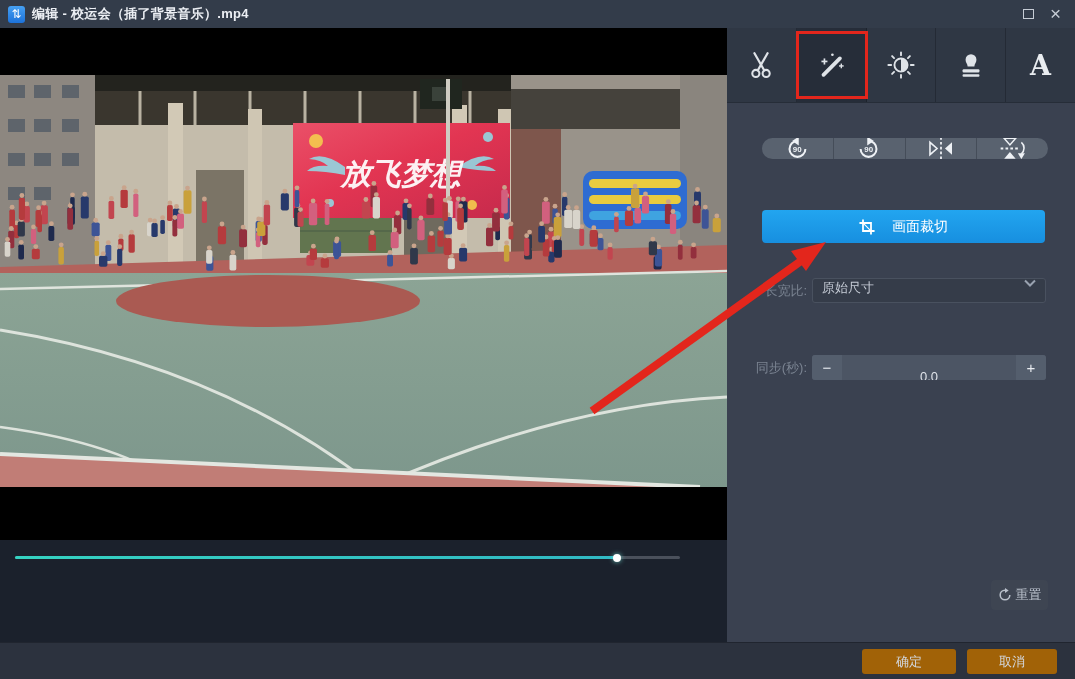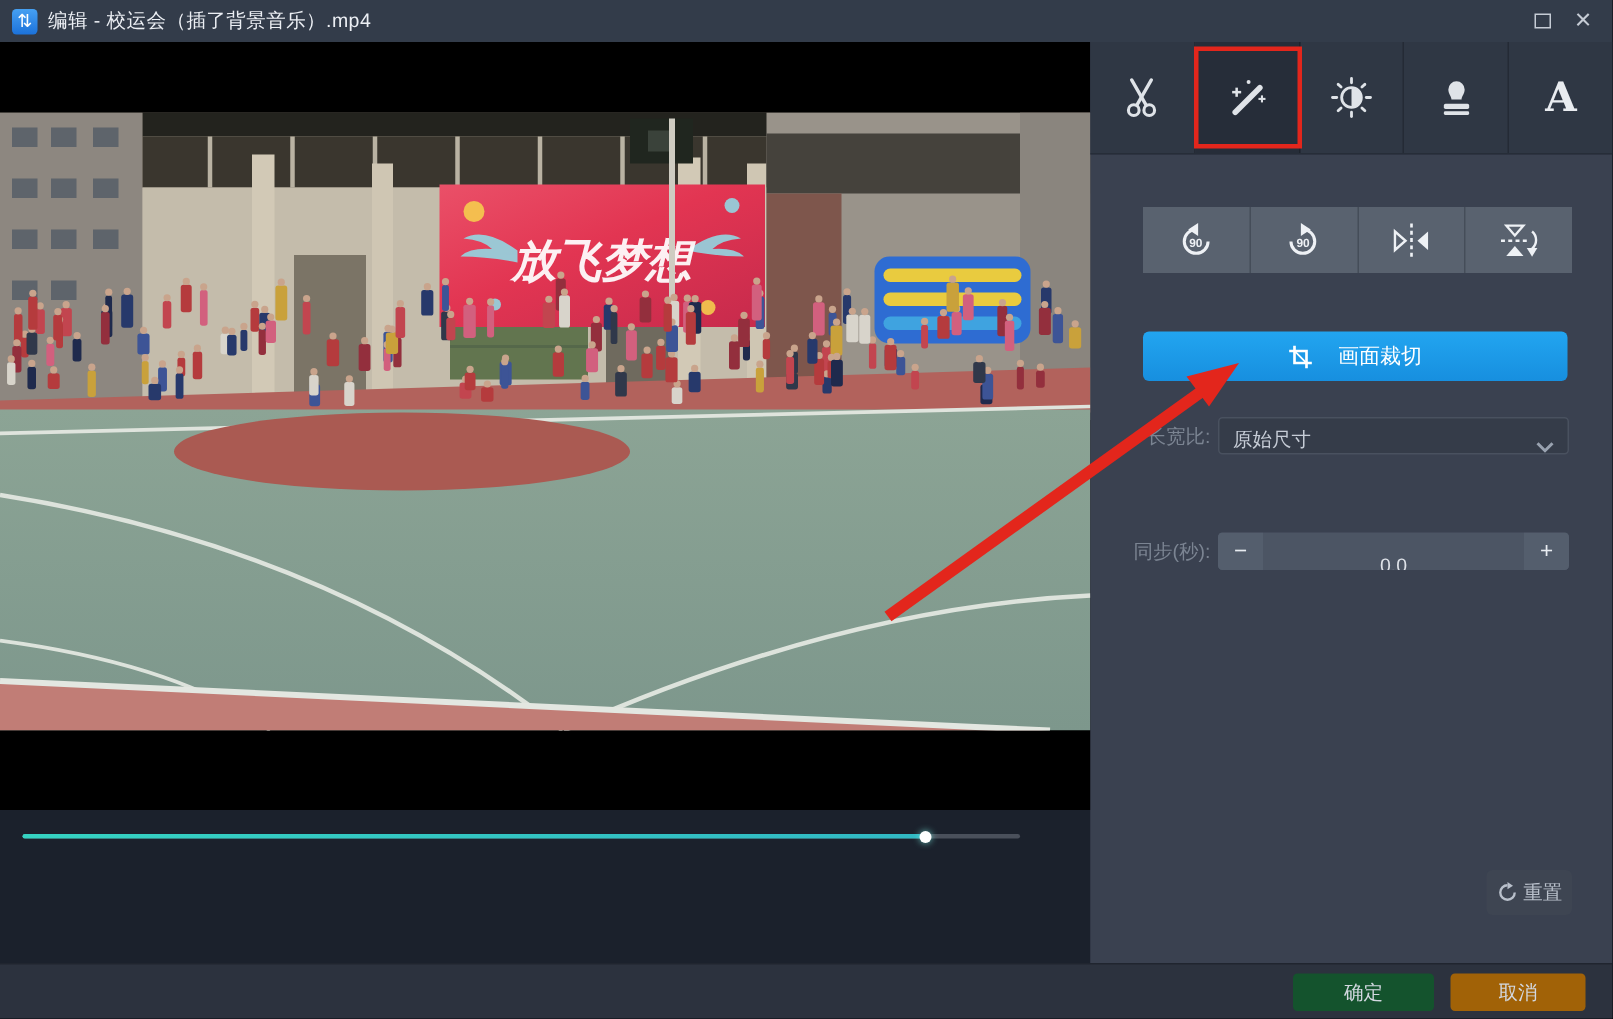--- a/index.html
+++ b/index.html
@@ -12,21 +12,21 @@
   
   .titlebar {
     position:absolute; left:0; top:0; width:1075px; height:28px;
     background:#333c4a; display:flex; align-items:center; padding:0 8px;
   }
   .app-icon {
     width:17px; height:17px; border-radius:3px; margin-right:7px;
     background:linear-gradient(#46a0f2,#1c72da); color:#fff;
     font-size:12px; line-height:16px; text-align:center; flex:0 0 auto;
   }
-  .win-title { color:#eceff4; font-size:13px; font-weight:normal; letter-spacing:.3px; }
+  .win-title { color:#eceff4; font-size:13px; font-weight:bold; letter-spacing:.3px; }
   .win-btns { margin-left:auto; display:flex; align-items:center; gap:16px; padding-right:6px; }
   .btn-max { width:11px; height:10px; border:1.5px solid #c6ccd5; }
   .btn-close { color:#c6ccd5; font-size:19px; line-height:18px; }
   
   .video-area {
     position:absolute; left:0; top:28px; width:727px; height:512px; background:#000;
   }
   .frame-svg { position:absolute; left:0; top:47px; width:727px; height:412px; display:block; }
   
   .controls {
@@ -57,45 +57,45 @@
     background:#2f3744; display:flex; border-bottom:1px solid #262d38;
   }
   .tab {
     flex:1 1 0; display:flex; align-items:center; justify-content:center;
     border-right:1px solid rgba(0,0,0,.22);
   }
   .tab:last-child { border-right:none; }
   .tab.selected { background:#262d39; }
   .tab .glyph-a { font-family:"DejaVu Serif","Liberation Serif",serif; font-weight:bold; font-size:27px; color:#e9ecf0; }
   .rotate-group {
-    position:absolute; left:35px; top:110px; width:286px; height:44px;
-    display:flex; border-radius:0; overflow:hidden;
+    position:absolute; left:35px; top:110px; width:286px; height:21px;
+    display:flex; border-radius:16px; overflow:hidden;
   }
   .rot-btn {
     flex:1 1 0; background:#59626f; display:flex; align-items:center; justify-content:center;
     border-right:1px solid #454d59;
   }
   .rot-btn:last-child { border-right:none; }
   .crop-btn {
     position:absolute; left:35px; top:182px; width:283px; height:33px;
     background:linear-gradient(#22a5f0,#178fdf); border-radius:4px;
     display:flex; align-items:center; justify-content:center; gap:17px;
-    color:#ffffff; font-size:14px;margin-top:11px;
+    color:#ffffff; font-size:14px;
   }
   .field-row { position:absolute; left:0; width:348px; height:25px; }
   .row-aspect { top:250px;padding-left:44px; }
   .row-sync { top:327px; }
   .field-label {
     position:absolute; left:0; top:0; width:80px; height:25px; line-height:25px;
     text-align:right; color:#7b8492; font-size:13px;
   }
   .dropdown {
     position:absolute; left:85px; top:0; width:234px; height:25px;
     background:#353c49; border:1px solid #49515f; border-radius:3px;
-    display:flex; align-items:flex-end; padding:0 9px; color:#c6ccd6; font-size:13px;
+    display:flex; align-items:flex-start; padding:0 9px; color:#c6ccd6; font-size:13px;
   }
   .dropdown .chev { margin-left:auto; display:flex; }
   .stepper {
     position:absolute; left:85px; top:0; width:234px; height:25px;
     background:#4c5564; border-radius:3px; display:flex; overflow:hidden;
   }
   .step-btn {
     width:30px; background:#545e6d; color:#e8ecf1; font-size:15px;
     display:flex; align-items:center; justify-content:center;
   }
@@ -112,21 +112,21 @@
   
   .footer {
     position:absolute; left:0; top:642px; width:1075px; height:37px;
     background:#2c323e; border-top:1px solid #20252f;
   }
   .foot-btn {
     position:absolute; top:6px; height:25px; border-radius:3px;
     display:flex; align-items:center; justify-content:center;
     color:#d3d8e0; font-size:13px;
   }
-  .ok-btn { left:862px; width:94px; background:#14532d; }
+  .ok-btn { left:862px; width:94px; background:#a16207; }
   .cancel-btn { left:967px; width:90px; background:#a16207;text-align:center; }
   
   .anno-box {
     position:absolute; left:796px; top:31px; width:72px; height:68px;
     border:3px solid #e3261c; z-index:60; pointer-events:none;
   }
   .anno-arrow {
     position:absolute; left:0; top:0; width:1075px; height:679px;
     z-index:55; pointer-events:none;
   }

